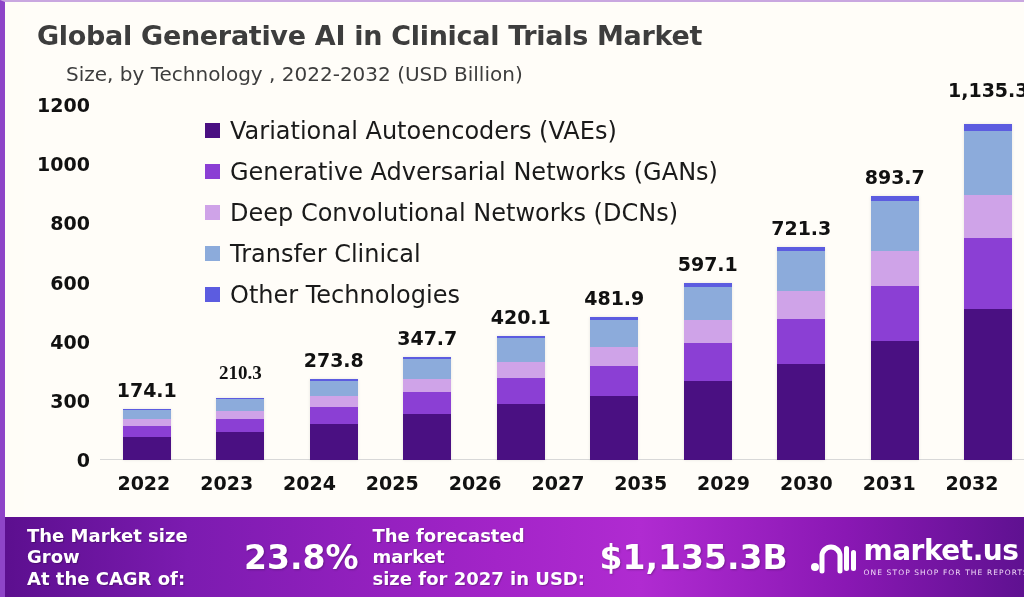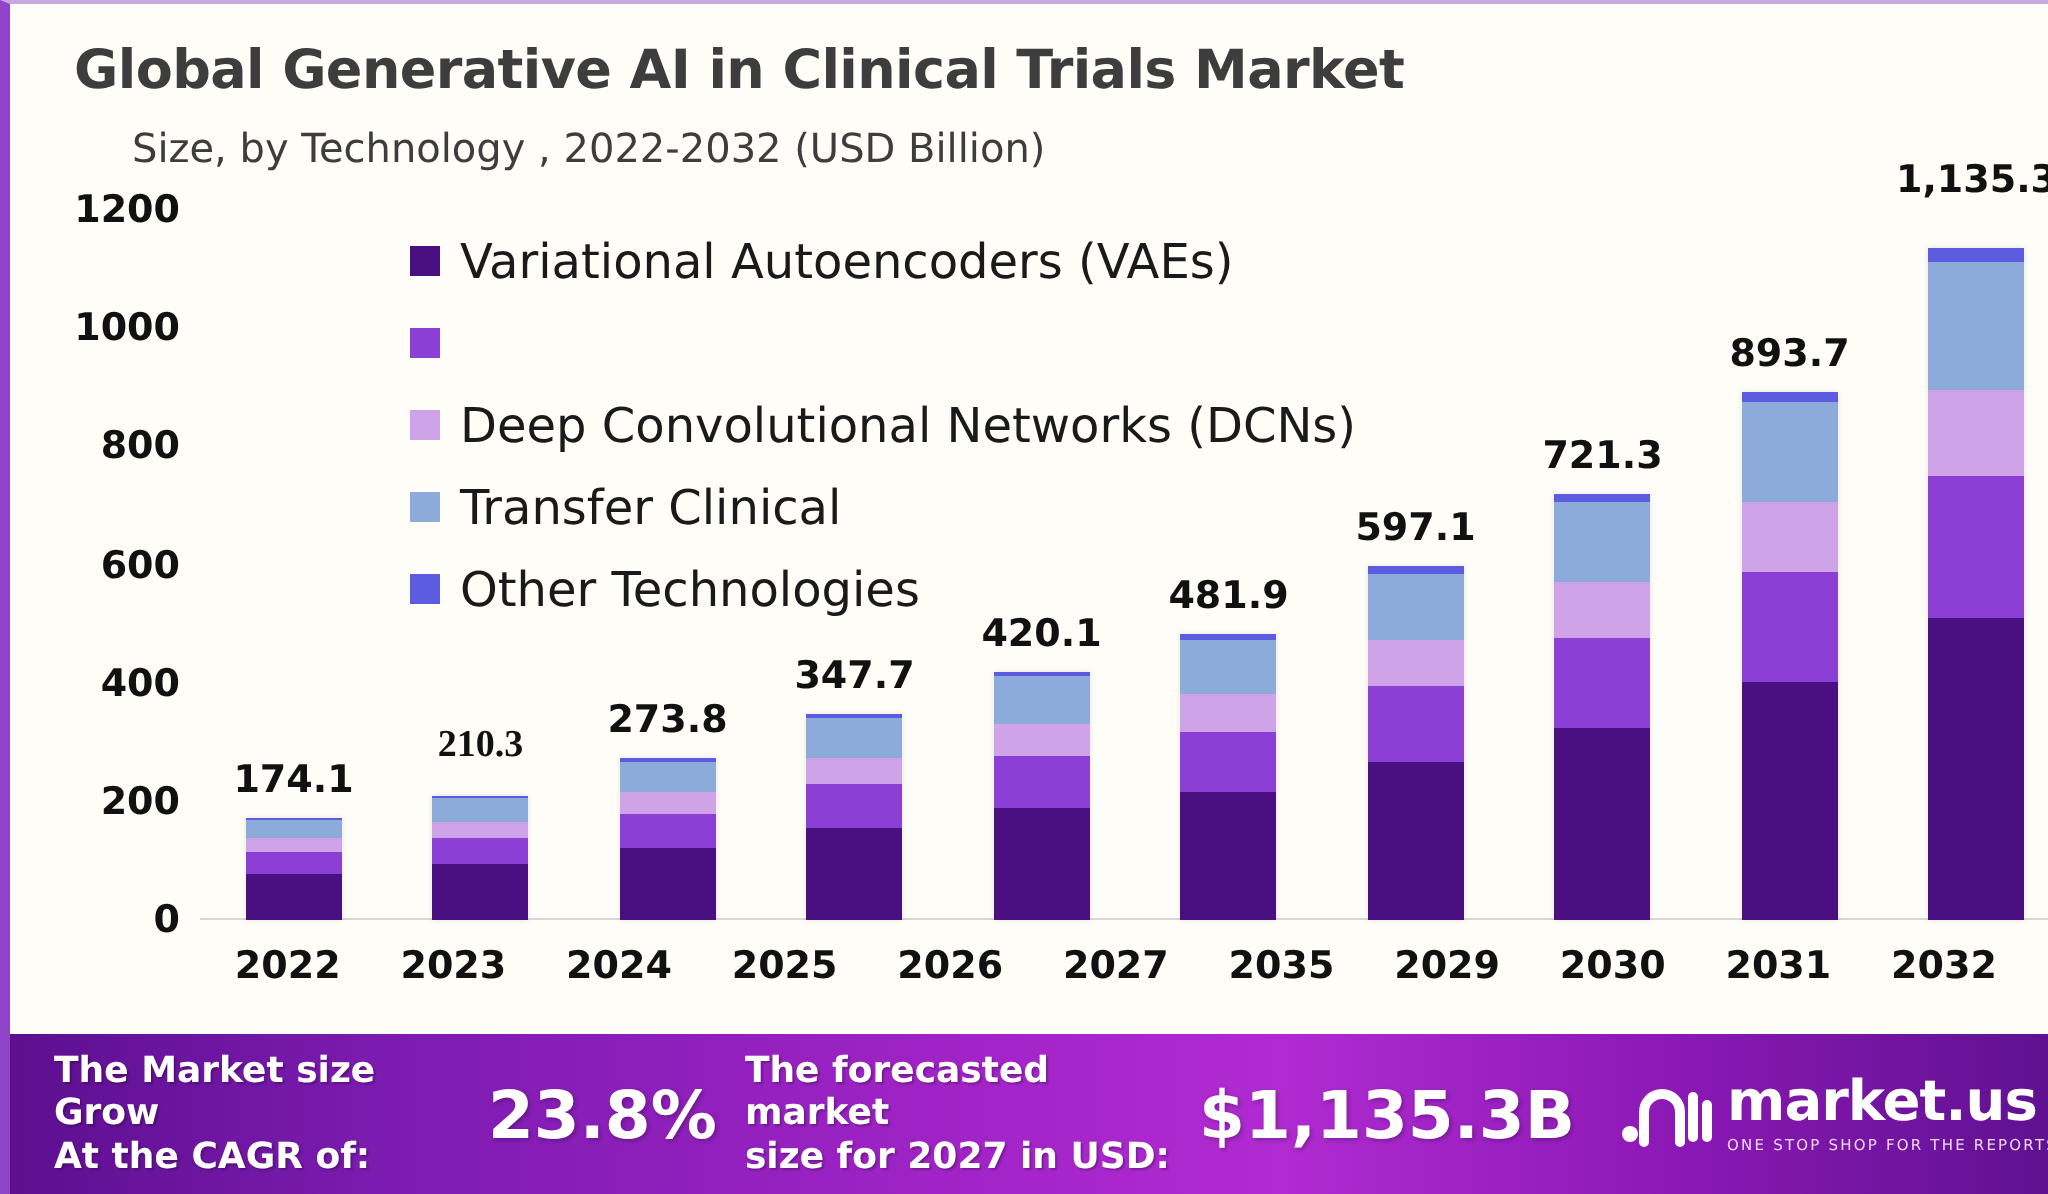--- a/index.html
+++ b/index.html
@@ -198,21 +198,21 @@
 <div id="root">
 
   <div class="chart-area">
 
     <div class="title">Global Generative AI in Clinical Trials Market</div>
     <div class="subtitle">Size, by Technology , 2022-2032 (USD Billion)</div>
 
     <div class="plot">
       <div id="yticks">
           <div class="ytick" style="top: 355px;">0</div>
-          <div class="ytick" style="top: 295.833px;">200</div>
+          <div class="ytick" style="top: 295.833px;">300</div>
           <div class="ytick" style="top: 236.667px;">400</div>
           <div class="ytick" style="top: 177.5px;">600</div>
           <div class="ytick" style="top: 118.333px;">800</div>
           <div class="ytick" style="top: 59.1667px;">1000</div>
           <div class="ytick" style="top: 0px;">1200</div>
         </div>
       <div class="axis-line"></div>
       <div class="bars" id="bars">
           <div class="bar-col">
             <div class="bar-value" style="bottom: 59.5046px;">174.1</div>
@@ -331,20 +331,21 @@
         <div class="xlabel">2032</div>
       </div>
 
     <div class="legend" id="legend">
         <div class="legend-item">
           <span class="legend-swatch" style="background: rgb(74, 16, 130);"></span>
           <span class="legend-label">Variational Autoencoders (VAEs)</span>
         </div>
         <div class="legend-item">
           <span class="legend-swatch" style="background: rgb(139, 63, 212);"></span>
+          <span class="legend-label">Generative Adversarial Networks (GANs)</span>
         </div>
         <div class="legend-item">
           <span class="legend-swatch" style="background: rgb(207, 163, 232);"></span>
           <span class="legend-label">Deep Convolutional Networks (DCNs)</span>
         </div>
         <div class="legend-item">
           <span class="legend-swatch" style="background: rgb(140, 171, 219);"></span>
           <span class="legend-label">Transfer Clinical</span>
         </div>
         <div class="legend-item">

